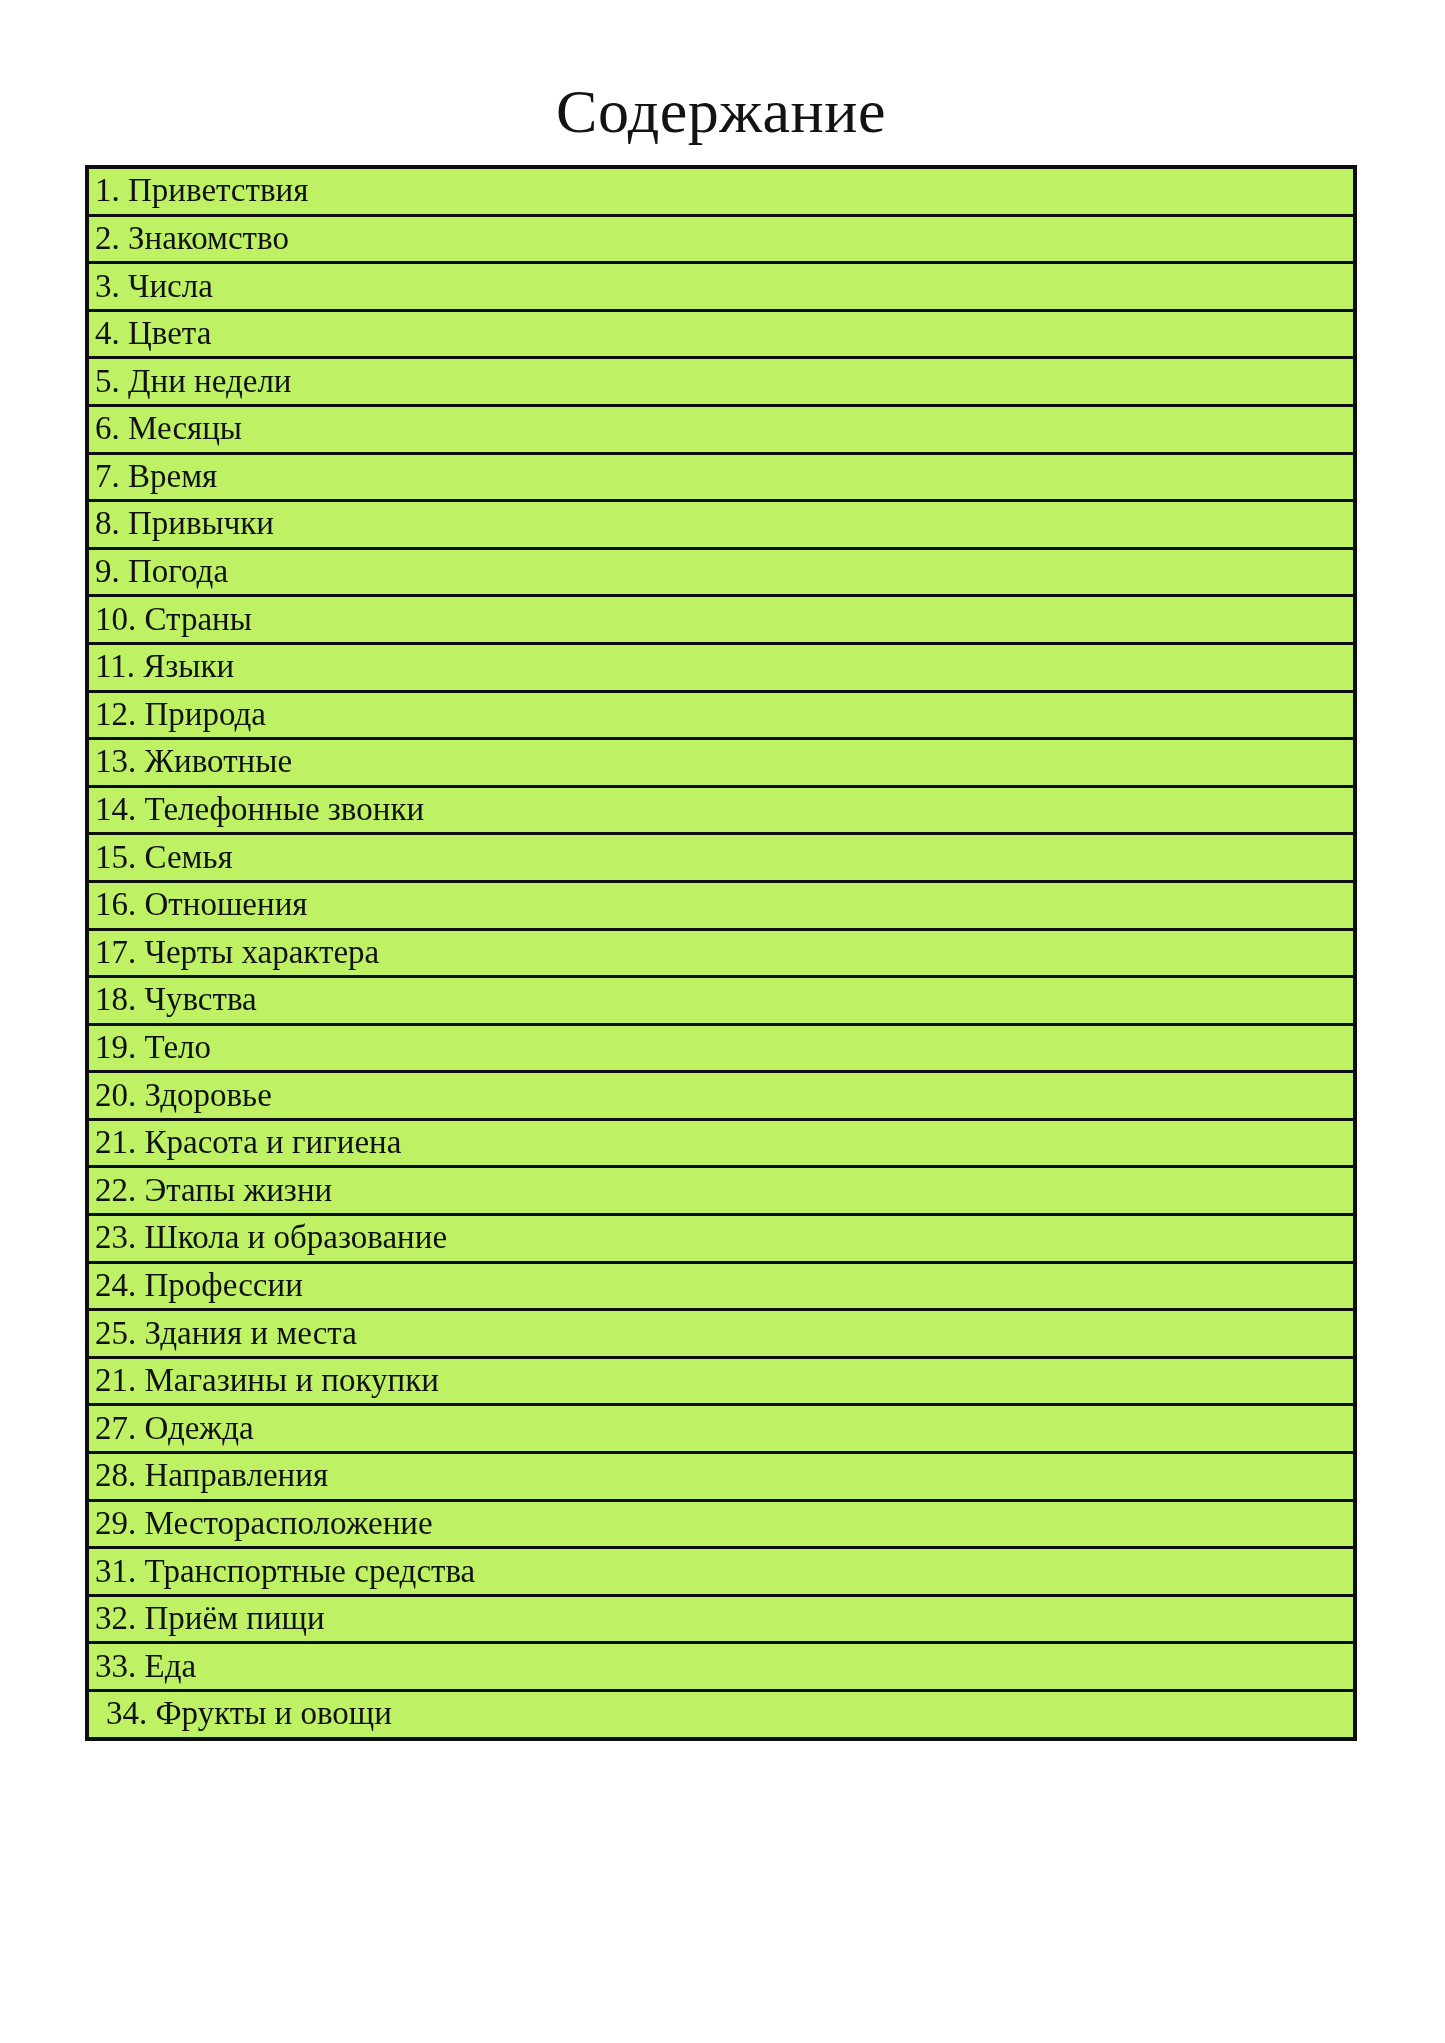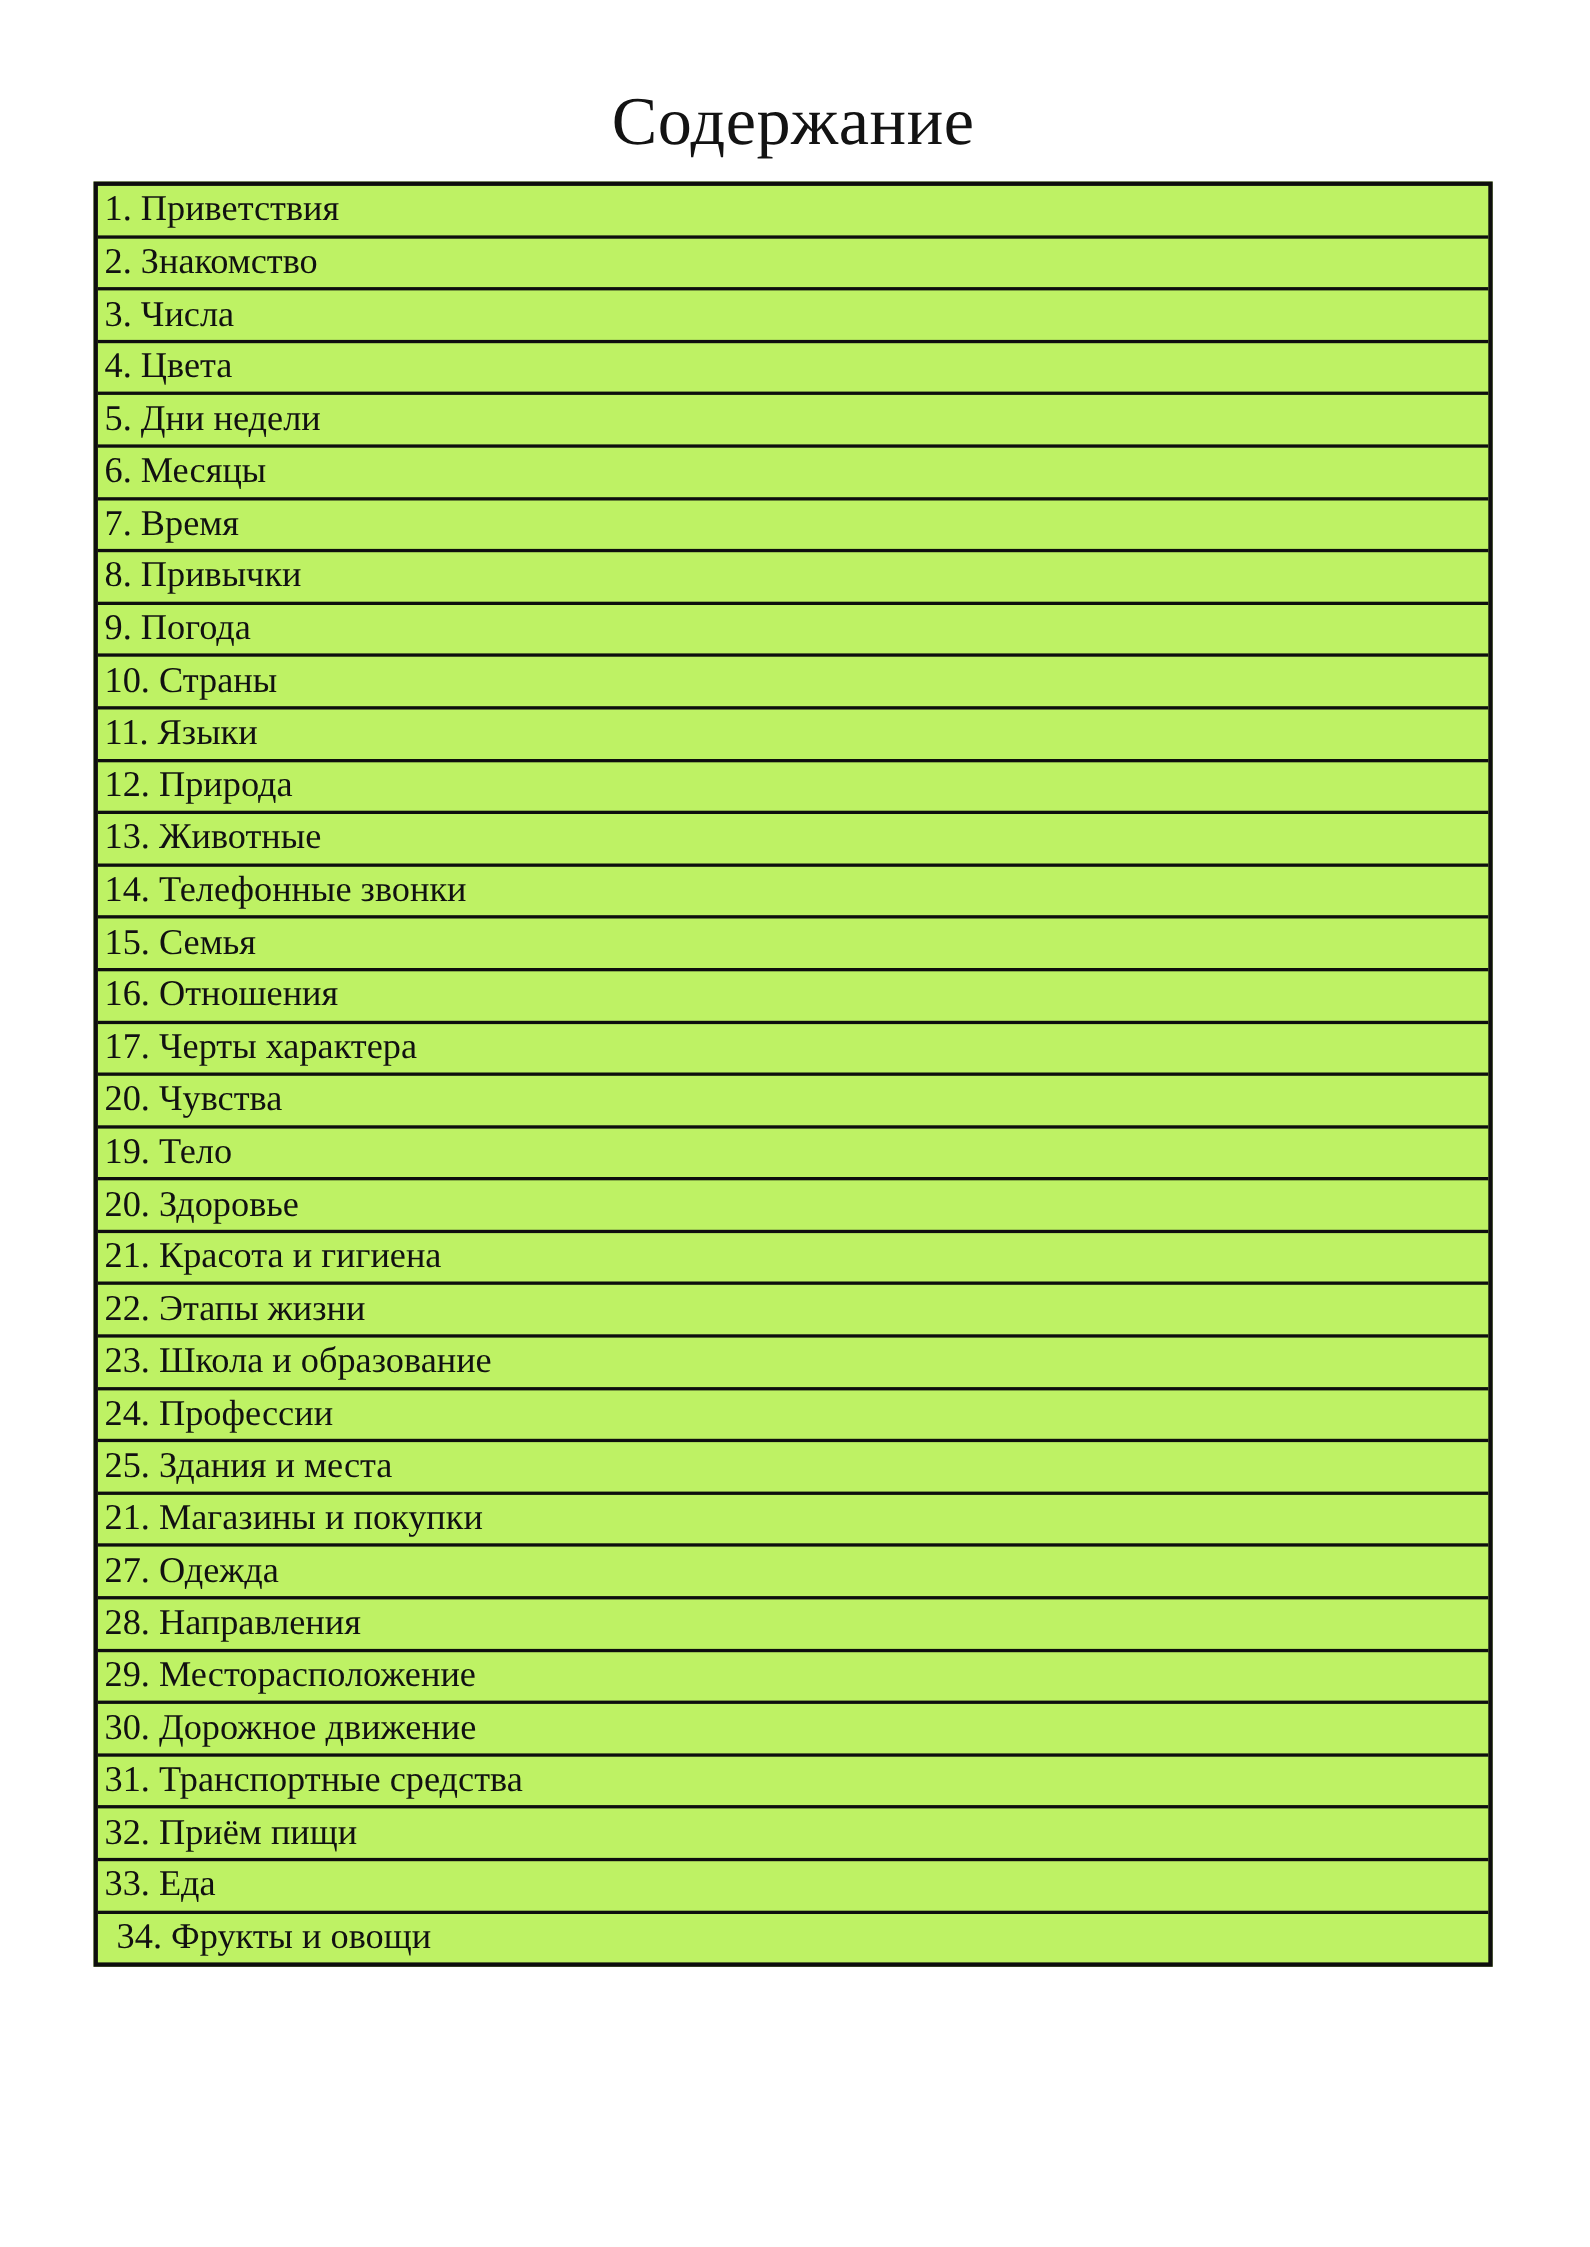--- a/index.html
+++ b/index.html
@@ -104,21 +104,21 @@
   <div class="toc-row">
       <span class="toc-row-text">15. Семья</span>
     </div>
   <div class="toc-row">
       <span class="toc-row-text">16. Отношения</span>
     </div>
   <div class="toc-row">
       <span class="toc-row-text">17. Черты характера</span>
     </div>
   <div class="toc-row">
-      <span class="toc-row-text">20. Чувства</span>
+      <span class="toc-row-text">18. Чувства</span>
     </div>
   <div class="toc-row">
       <span class="toc-row-text">19. Тело</span>
     </div>
   <div class="toc-row">
       <span class="toc-row-text">20. Здоровье</span>
     </div>
   <div class="toc-row">
       <span class="toc-row-text">21. Красота и гигиена</span>
     </div>
@@ -140,23 +140,20 @@
   <div class="toc-row">
       <span class="toc-row-text">27. Одежда</span>
     </div>
   <div class="toc-row">
       <span class="toc-row-text">28. Направления</span>
     </div>
   <div class="toc-row">
       <span class="toc-row-text">29. Месторасположение</span>
     </div>
   <div class="toc-row">
-      <span class="toc-row-text">30. Дорожное движение</span>
-    </div>
-  <div class="toc-row">
       <span class="toc-row-text">31. Транспортные средства</span>
     </div>
   <div class="toc-row">
       <span class="toc-row-text">32. Приём пищи</span>
     </div>
   <div class="toc-row">
       <span class="toc-row-text">33. Еда</span>
     </div>
   <div class="toc-row">
       <span class="toc-row-text">34. Фрукты и овощи</span>

